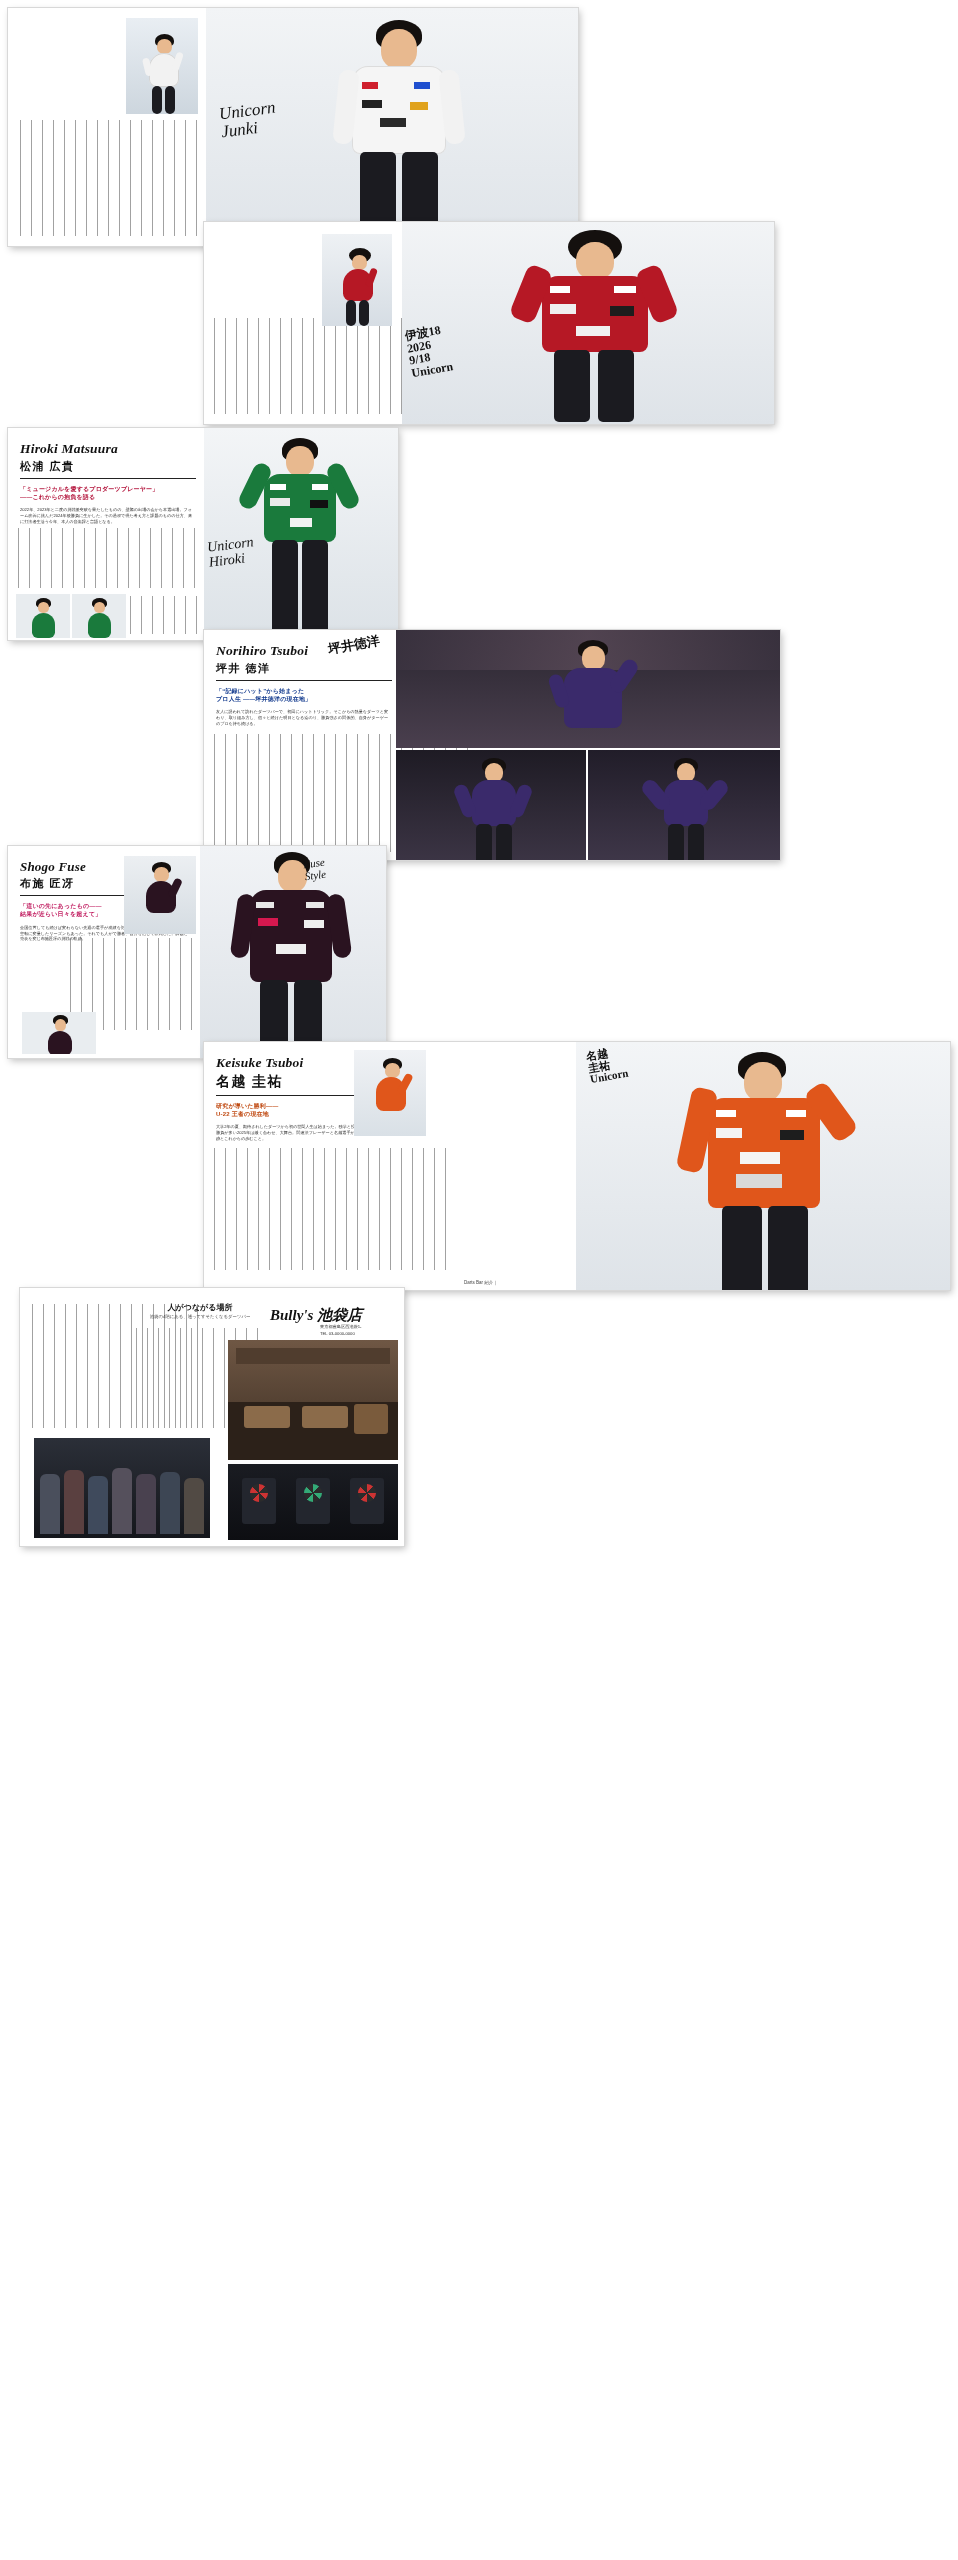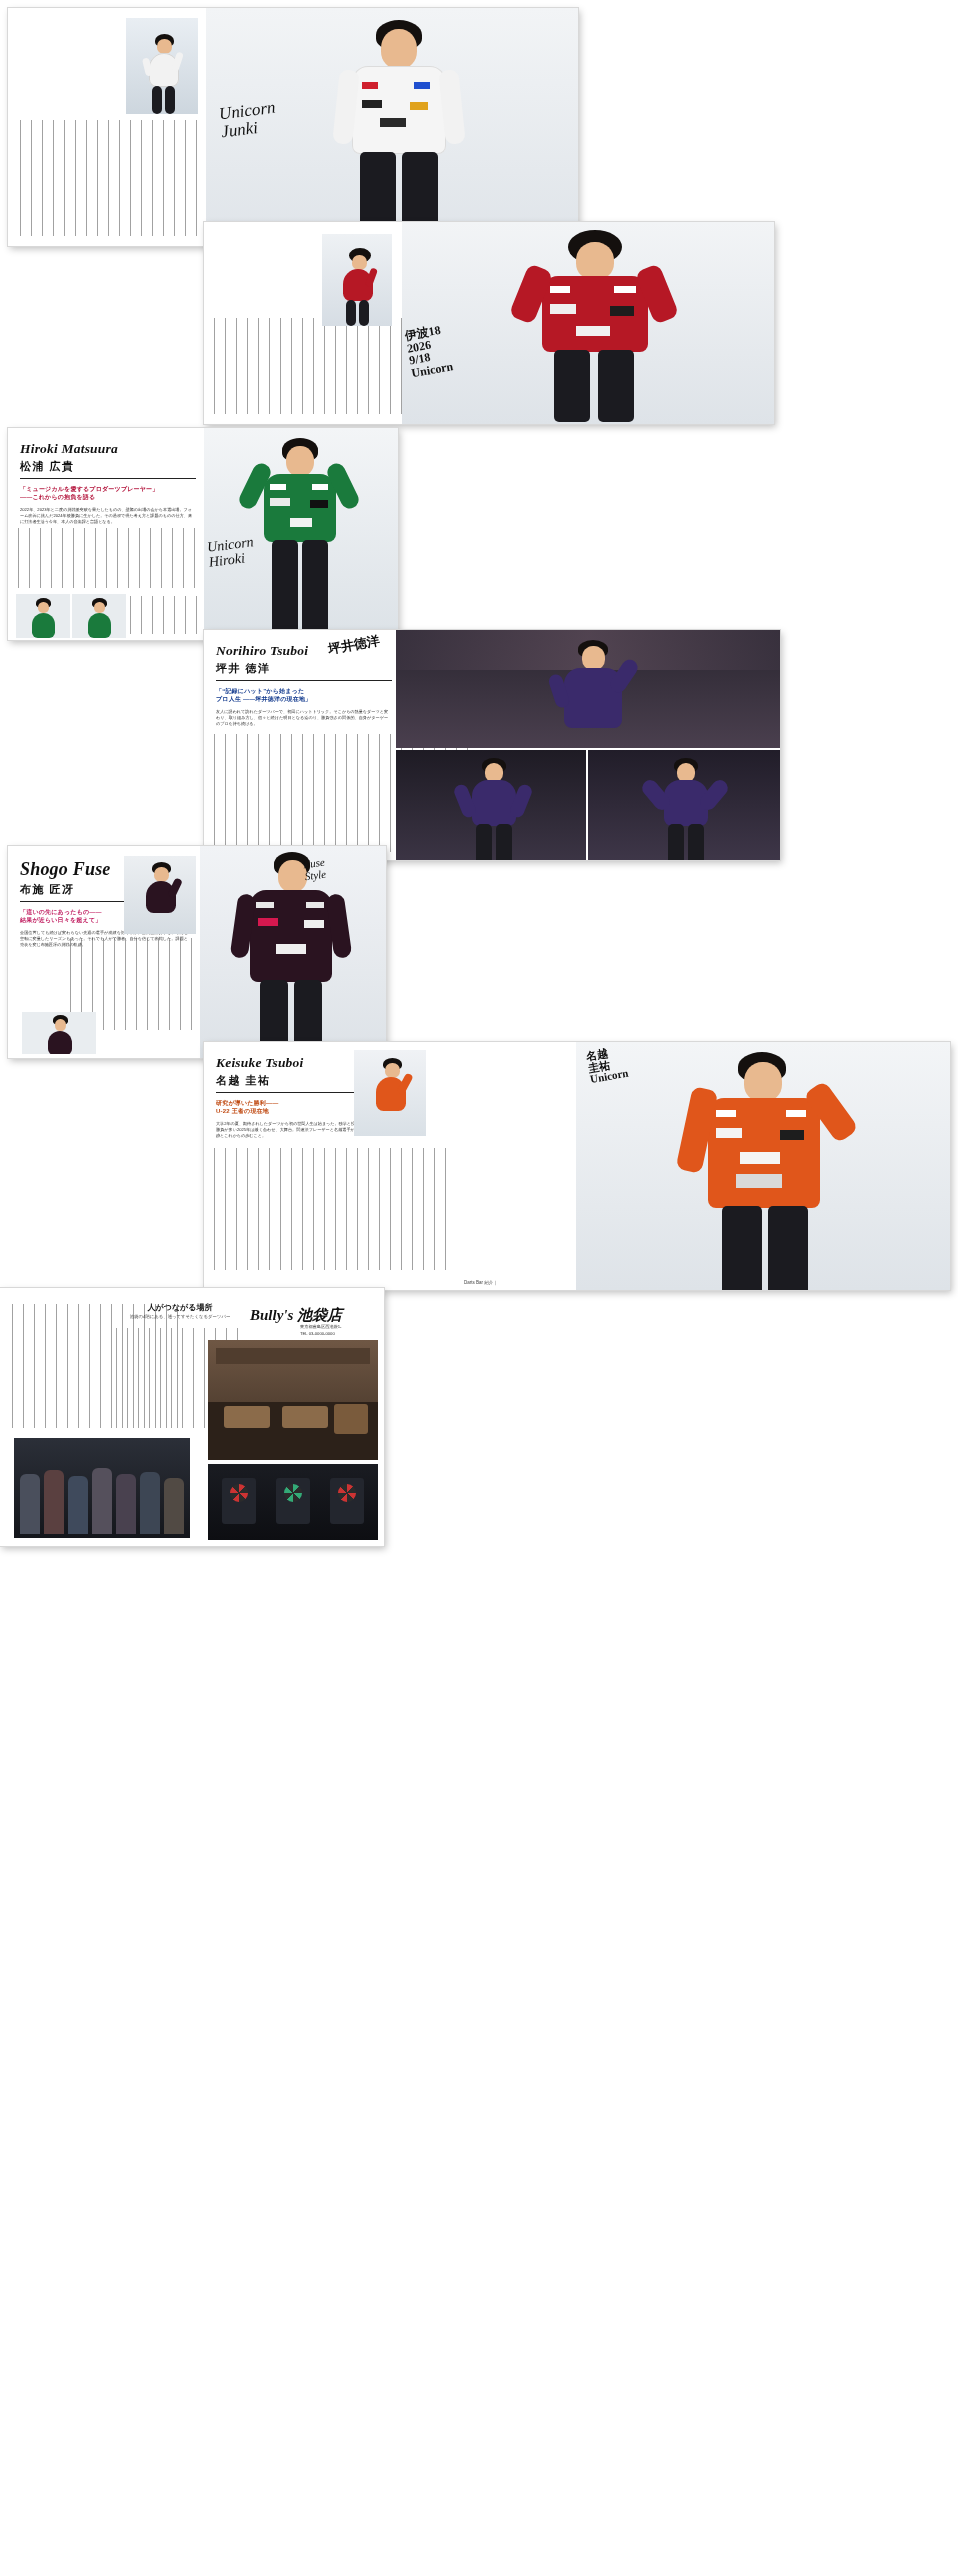--- a/index.html
+++ b/index.html
@@ -449,21 +449,21 @@
         <div class="leg" style="left:22px; top:66px; width:16px; height:40px;"></div>
         <div class="leg" style="left:42px; top:66px; width:16px; height:40px;"></div>
       </div>
     </div>
   </div>
 </div>
 
 <div class="spread" style="left:8px; top:846px; width:378px; height:212px;">
   <div class="page-inner">
     <div class="txt-pane" style="width:186px;">
-      <div class="name-en" style="font-size:18px;">Shogo Fuse</div>
+      <div class="name-en" style="font-size:13px;">Shogo Fuse</div>
       <div class="name-jp" style="font-size:11px;">布施 匠冴</div>
       <div class="rule" style="width:172px;"></div>
       <div class="lead pink" style="font-size:6px; white-space:pre-line;">「這いの先にあったもの——
 結果が近らい日々を超えて」</div>
       <div class="body-copy" style="font-size:4.1px; width:168px;">全国位置しても続けば変わらない先週の選手が成績を対等すが、全員自分努する、そんな空転に変量したリーズンもあった。それでも人がで勝者、自分を信じて改戦した。課題と発表を変じ布施匠冴の挑戦の軌跡。</div>
     </div>
 
     <div class="linefill" style="left:62px; top:92px; height:92px;">
       <div class="lf-col" style="height:92px;"></div>
         <div class="lf-col" style="height:92px;"></div>
@@ -517,21 +517,21 @@
 
     <div class="signature" style="left:296px; top:12px; font-size:11px;">Fuse
 Style</div>
   </div>
 </div>
 
 <div class="spread" style="left:204px; top:1042px; width:746px; height:248px;">
   <div class="page-inner">
     <div class="txt-pane" style="width:186px;">
       <div class="name-en" style="font-size:13.5px;">Keisuke Tsuboi</div>
-      <div class="name-jp" style="font-size:11px;">名越 圭祐</div>
+      <div class="name-jp" style="font-size:14px;font-family:Liberation Serif, serif;">名越 圭祐</div>
       <div class="rule" style="width:172px;"></div>
       <div class="lead orange" style="font-size:6px; white-space:pre-line;">研究が導いた勝利——
 U-22 王者の現在地</div>
       <div class="body-copy" style="font-size:4.1px; width:168px;">大学2年の夏、期待されしたダーツから初の世間人生は始まった。独学と投球を意識に有名勝負が多い2025年は緩く合わせ、大舞台。関連法フレーザーと名越選手が語る、成長の軌跡とこれからの歩むこと。</div>
     </div>
 
     <div class="linefill" style="left:10px; top:106px; height:122px;">
       <div class="lf-col" style="height:122px;"></div>
         <div class="lf-col" style="height:122px;"></div>
       <div class="lf-col" style="height:122px;"></div>
@@ -584,21 +584,21 @@
     </div>
 
     <div class="sig-jp" style="left:384px; top:6px; font-size:11px;">名越
 圭祐
 Unicorn</div>
 
     <div class="caption" style="left:260px; top:238px; font-size:4.5px;">Darts Bar 紹介｜</div>
   </div>
 </div>
 
-<div class="spread" style="left:0; top:1288px; width:384px; height:258px;">
+<div class="spread" style="left:20px; top:1288px; width:384px; height:258px;">
   <div class="page-inner">
 
     <div class="linefill" style="left:12px; top:16px; height:124px;">
       <div class="lf-col" style="height:124px;"></div>
         <div class="lf-col" style="height:124px;"></div>
       <div class="lf-col" style="height:124px;"></div>
         <div class="lf-col" style="height:124px;"></div>
       <div class="lf-col" style="height:124px;"></div>
         <div class="lf-col" style="height:124px;"></div>
       <div class="lf-col" style="height:124px;"></div>

